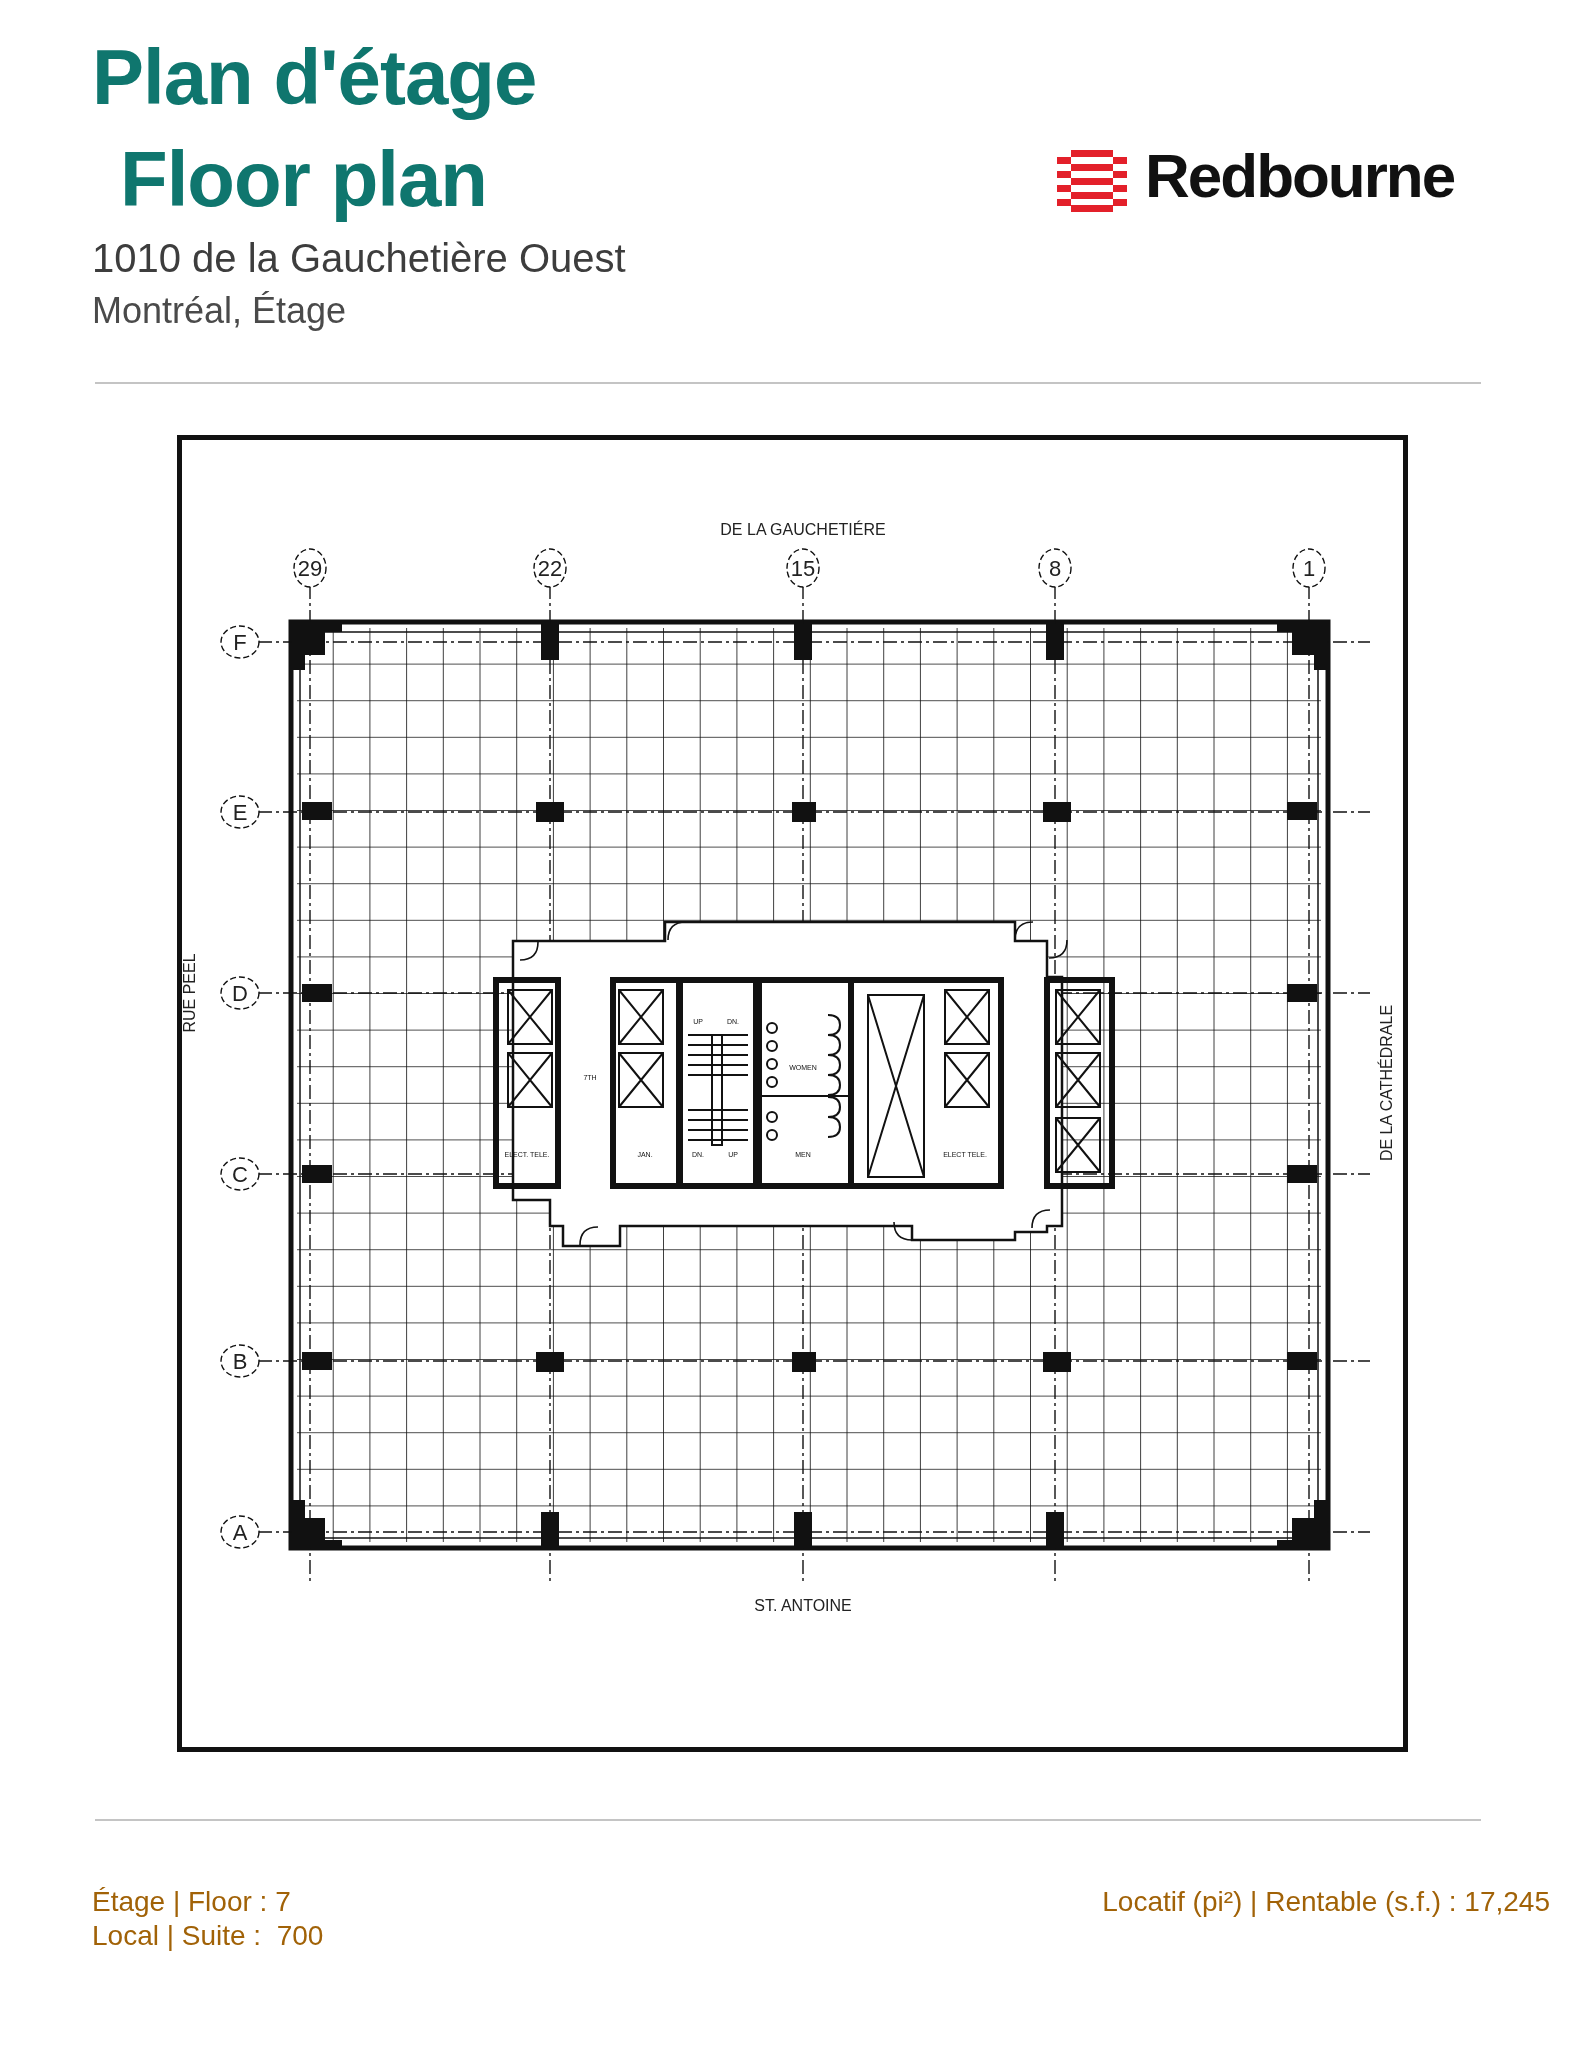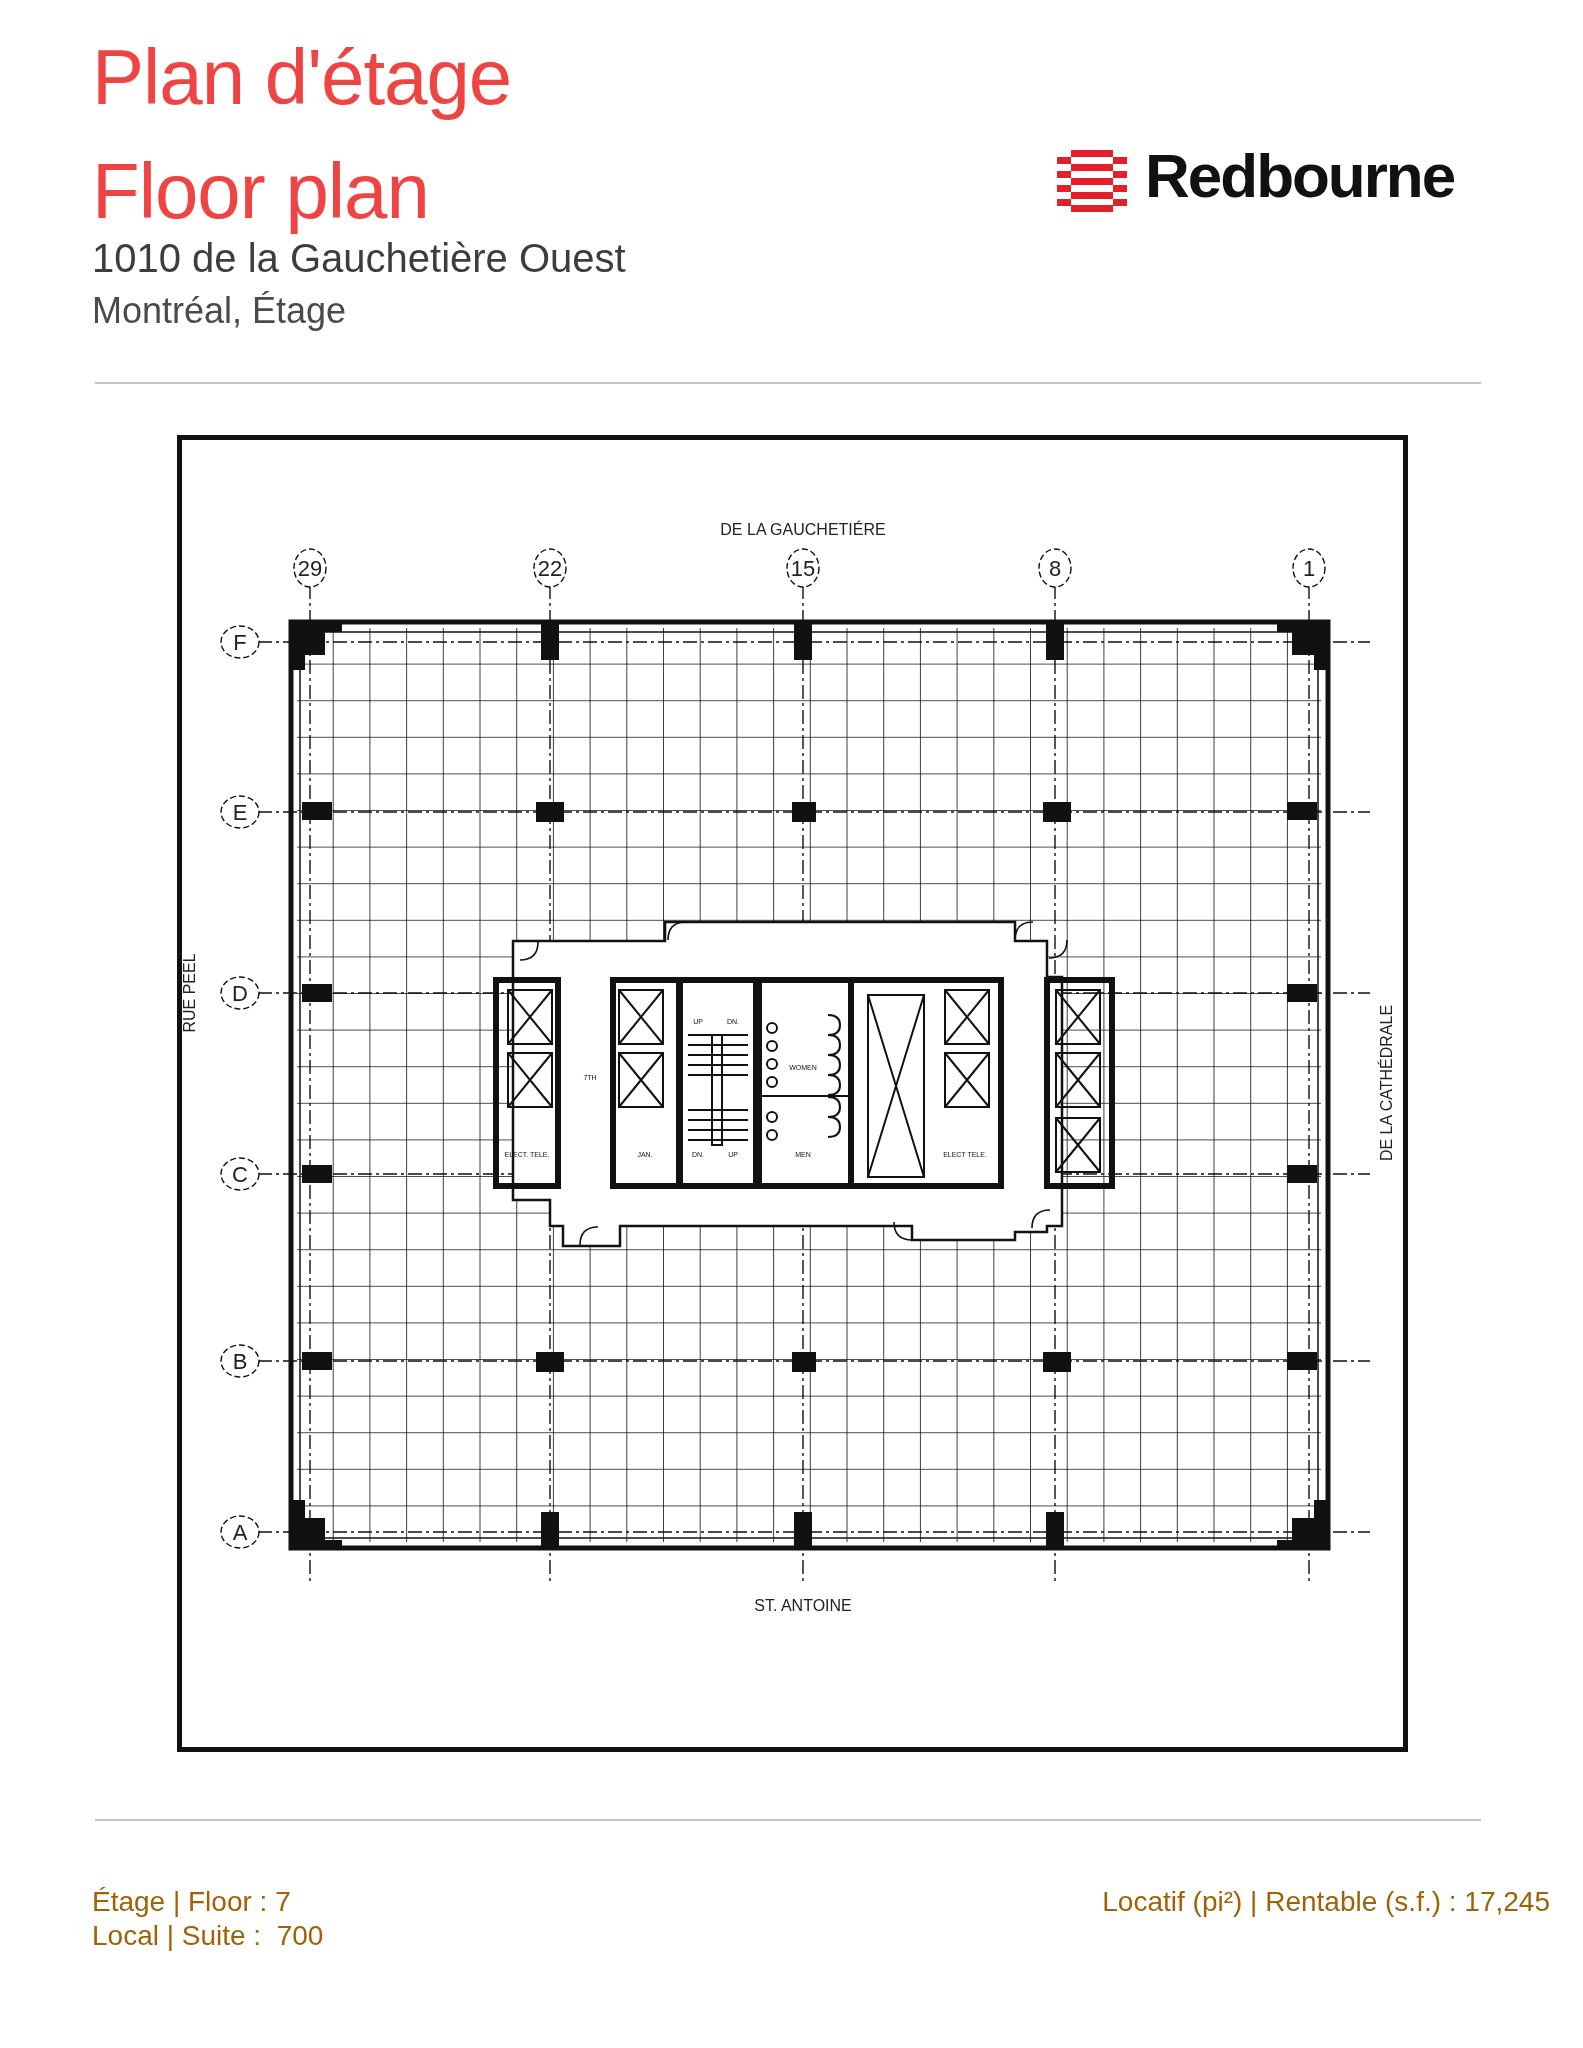--- a/index.html
+++ b/index.html
@@ -1,31 +1,31 @@
 <!DOCTYPE html>
 <html><head>
 <meta charset="utf-8">
 <style>
   html, body { margin:0; padding:0; background:#ffffff; }
   body { width:1583px; height:2048px; position:relative; overflow:hidden; font-family:"Liberation Sans", sans-serif; }
   .abs { position:absolute; }
-  .title { color:#ef4444; font-weight:400; font-size:78px; line-height:1; letter-spacing:-1px; left:92px; }
+  .title { color:#0f766e; font-weight:700; font-size:78px; line-height:1; letter-spacing:-1px; left:92px; }
   .addr { color:#3d3d3d; font-size:40px; left:92px; }
   .city { color:#4a4a4a; font-size:36px; left:92px; font-weight:300; }
   .divider { background:#c4c4c4; height:2px; left:95px; width:1386px; }
   .logo-text { font-size:62px; font-weight:700; color:#111; letter-spacing:-2px; left:1145px; top:140px; }
   .foot { color:#a16207; font-size:28px; line-height:34px; }
   .frame { left:177px; top:435px; width:1221px; height:1307px; border:5px solid #111; box-sizing:content-box; }
   svg text { font-family:"Liberation Sans", sans-serif; }
 </style>
 </head>
 <body>
 
 <div class="abs title" style="top:38px;">Plan d'étage</div>
-<div class="abs title" style="top:152px;">Floor plan</div>
+<div class="abs title" style="top:140px;margin-left:28px;">Floor plan</div>
 <div class="abs addr" style="top:236px;">1010 de la Gauchetière Ouest</div>
 <div class="abs city" style="top:290px;">Montréal, Étage</div>
 
 <div class="abs" style="left:1057px; top:150px; width:72px; height:62px;">
   <svg width="72" height="62" viewBox="0 0 72 62">
     <g fill="#e3202a">
       <rect x="14" y="0" width="42" height="7"></rect>
       <rect x="0" y="7" width="14" height="7"></rect>
         <rect x="56" y="7" width="14" height="7"></rect>
       <rect x="14" y="14" width="42" height="7"></rect>

